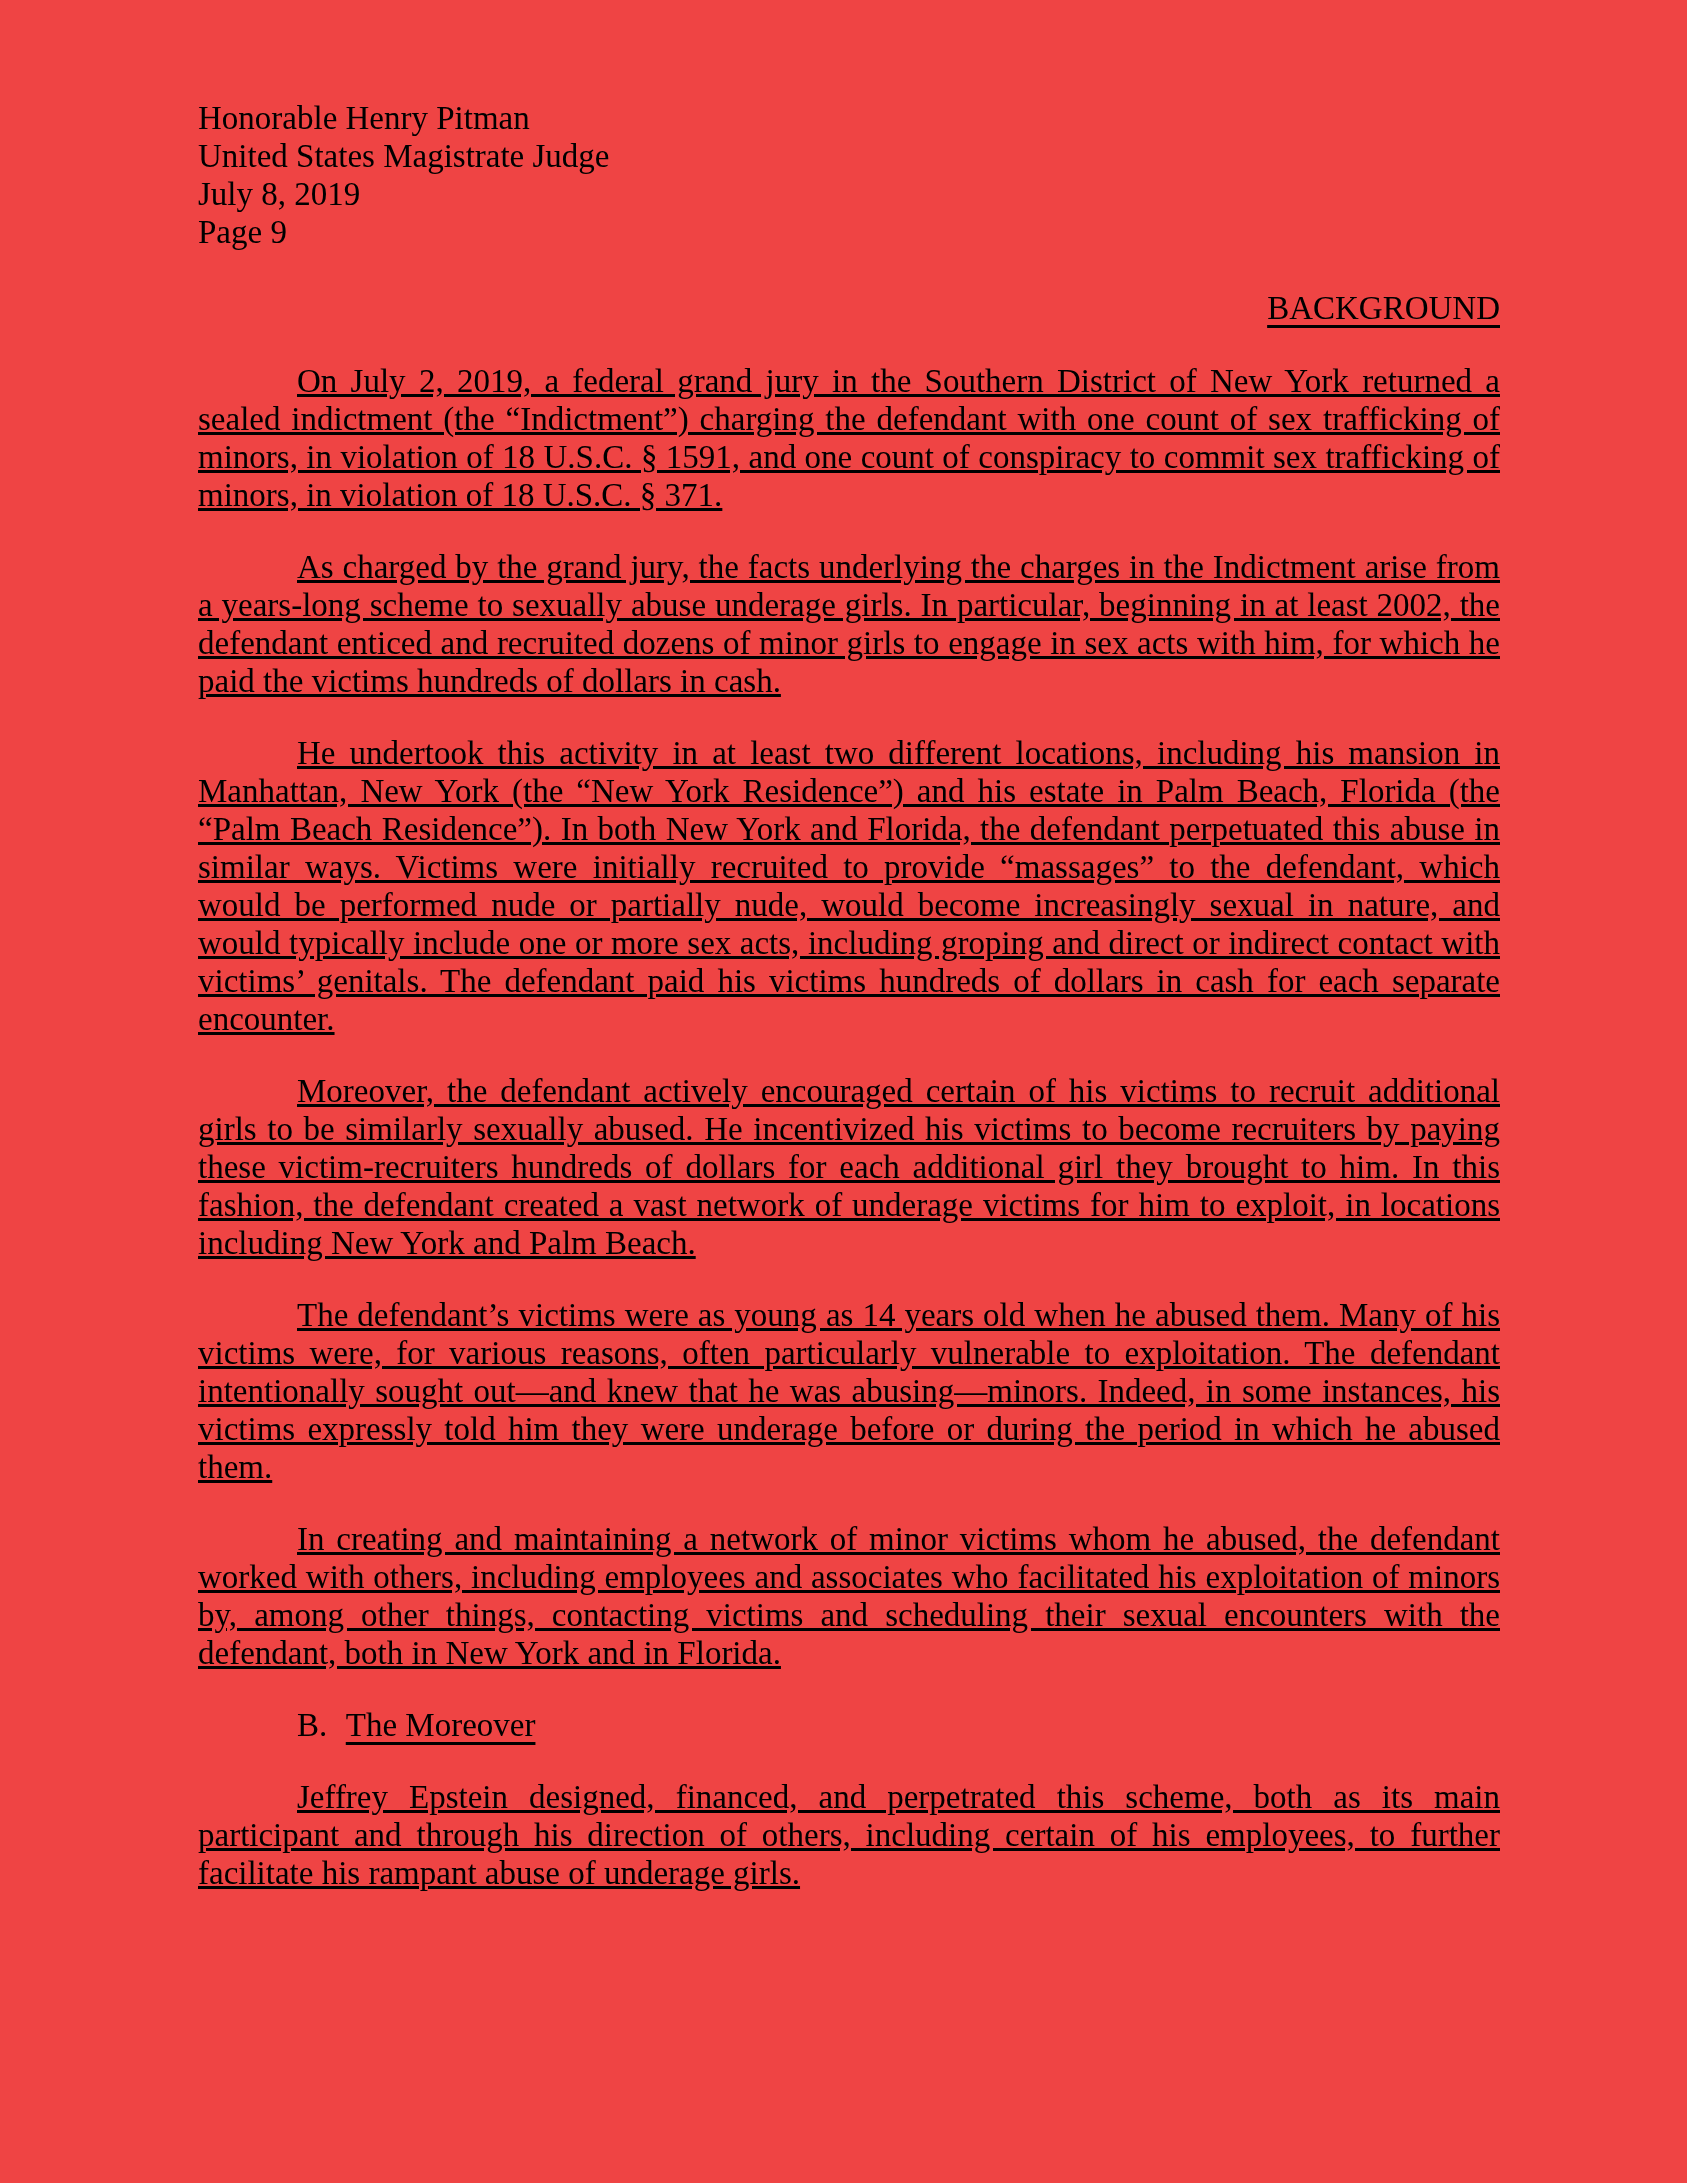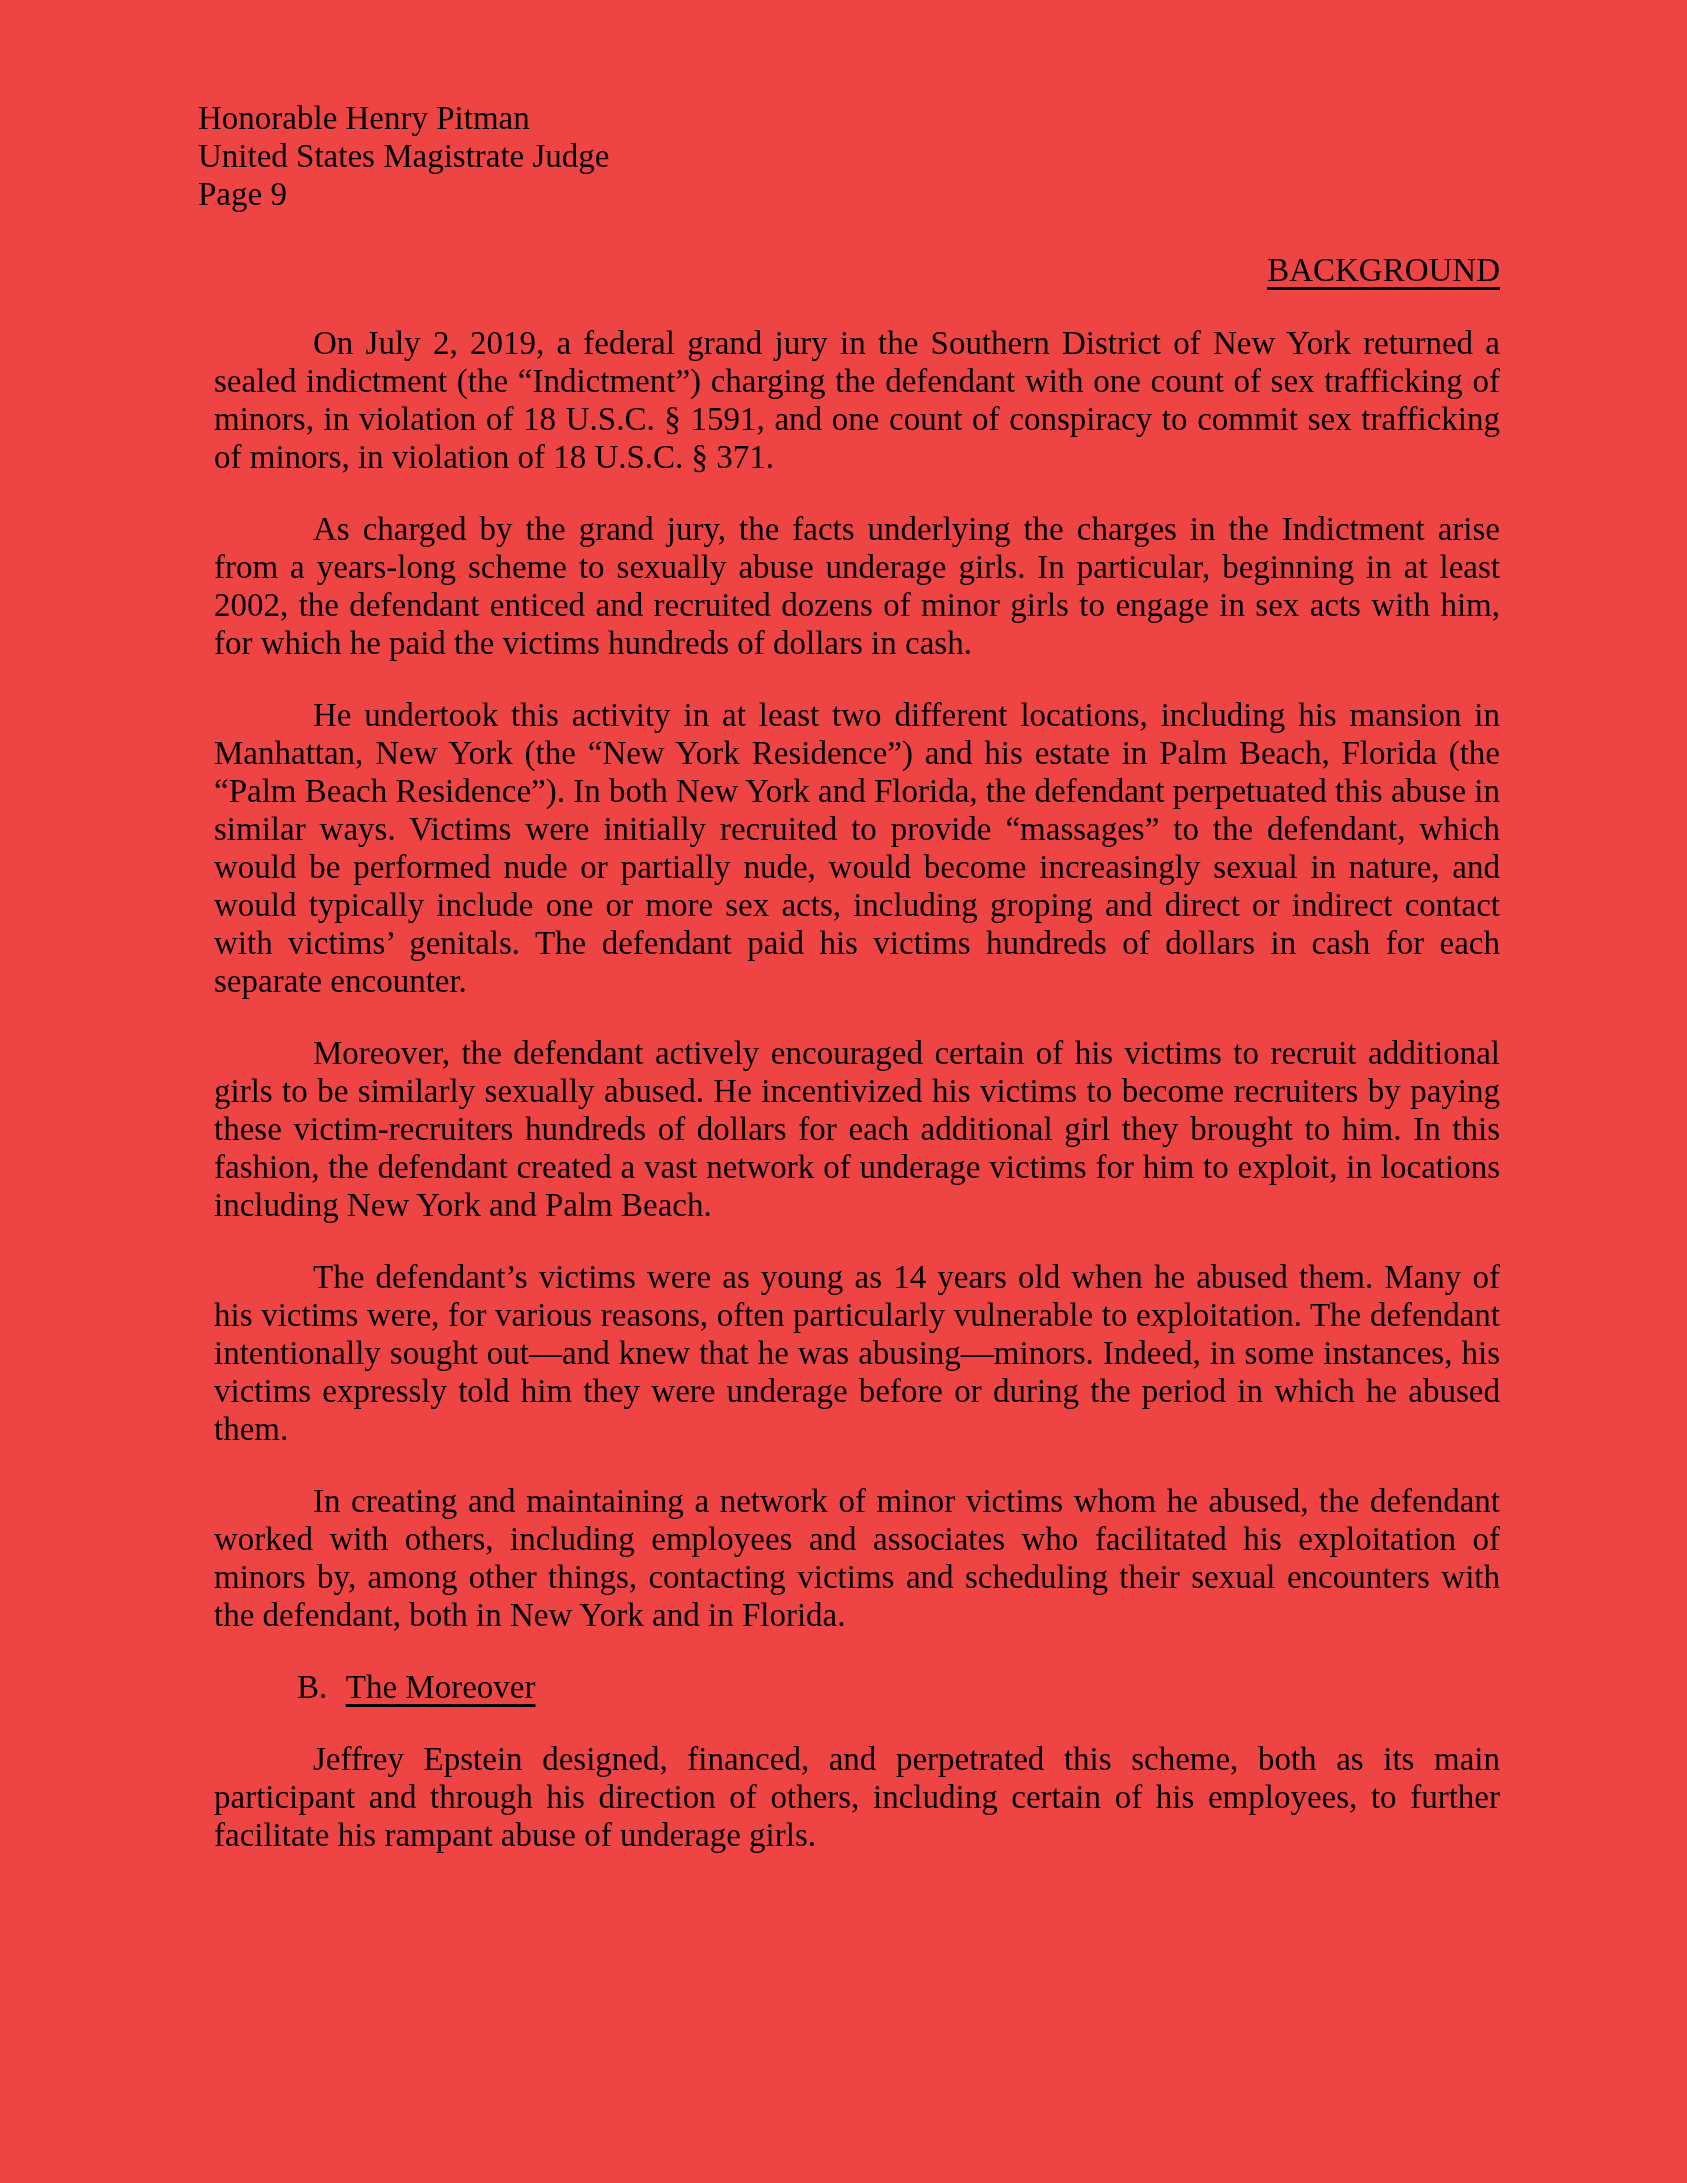--- a/index.html
+++ b/index.html
@@ -36,33 +36,35 @@
     text-underline-offset: 6px;
   }
   .section-heading {
     padding-left: 99px;
     margin: 0 0 34px 0;
   }
   .sec-label {
     margin-right: 18.5px;
   }
   .body-para {
-    margin: 0 0 34px 16px;
+    margin: 0 0 34px 0;
     text-align: justify;
     text-indent: 99px;
+    text-decoration: underline;
   }
 </style>
 </head>
 <body>
 
 <div class="page">
 
   <div class="header-block">
     <div class="header-line">Honorable Henry Pitman</div>
     <div class="header-line">United States Magistrate Judge</div>
+    <div class="header-line">July 8, 2019</div>
     <div class="header-line">Page 9</div>
   </div>
 
   <div class="center-heading">
     <span class="underline">BACKGROUND</span>
   </div>
 
 
   <p class="body-para">On July 2, 2019, a federal grand jury in the Southern District of New York returned a sealed indictment (the “Indictment”) charging the defendant with one count of sex trafficking of minors, in violation of 18 U.S.C. § 1591, and one count of conspiracy to commit sex trafficking of minors, in violation of 18 U.S.C. § 371.</p>
 

